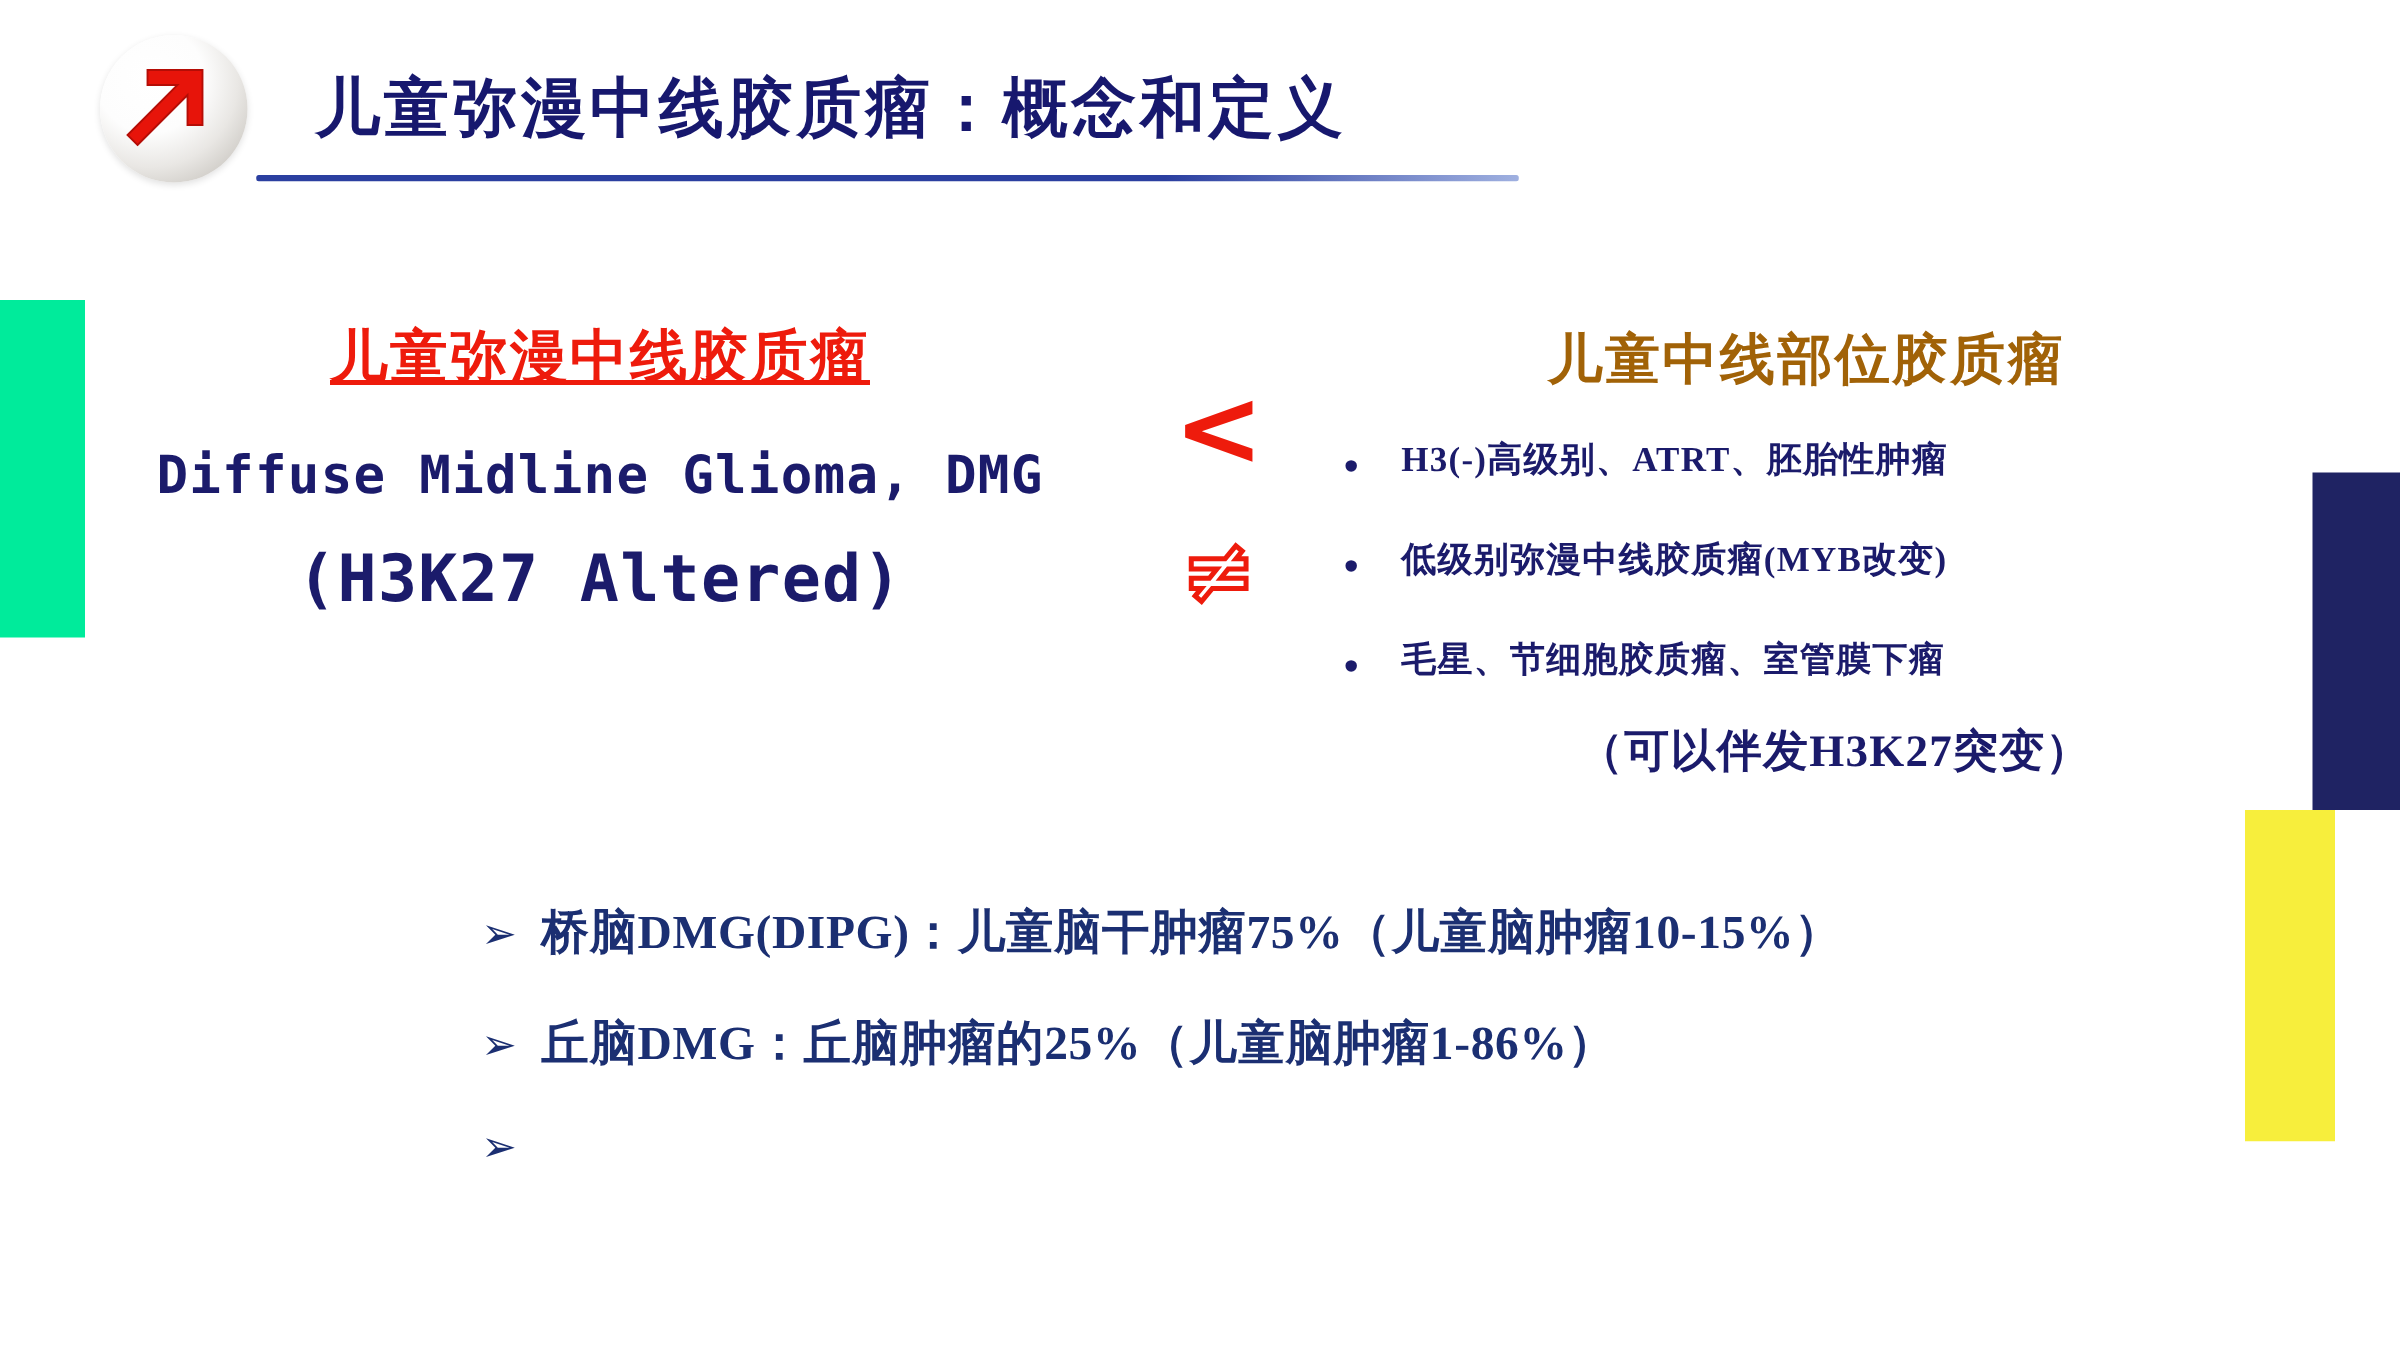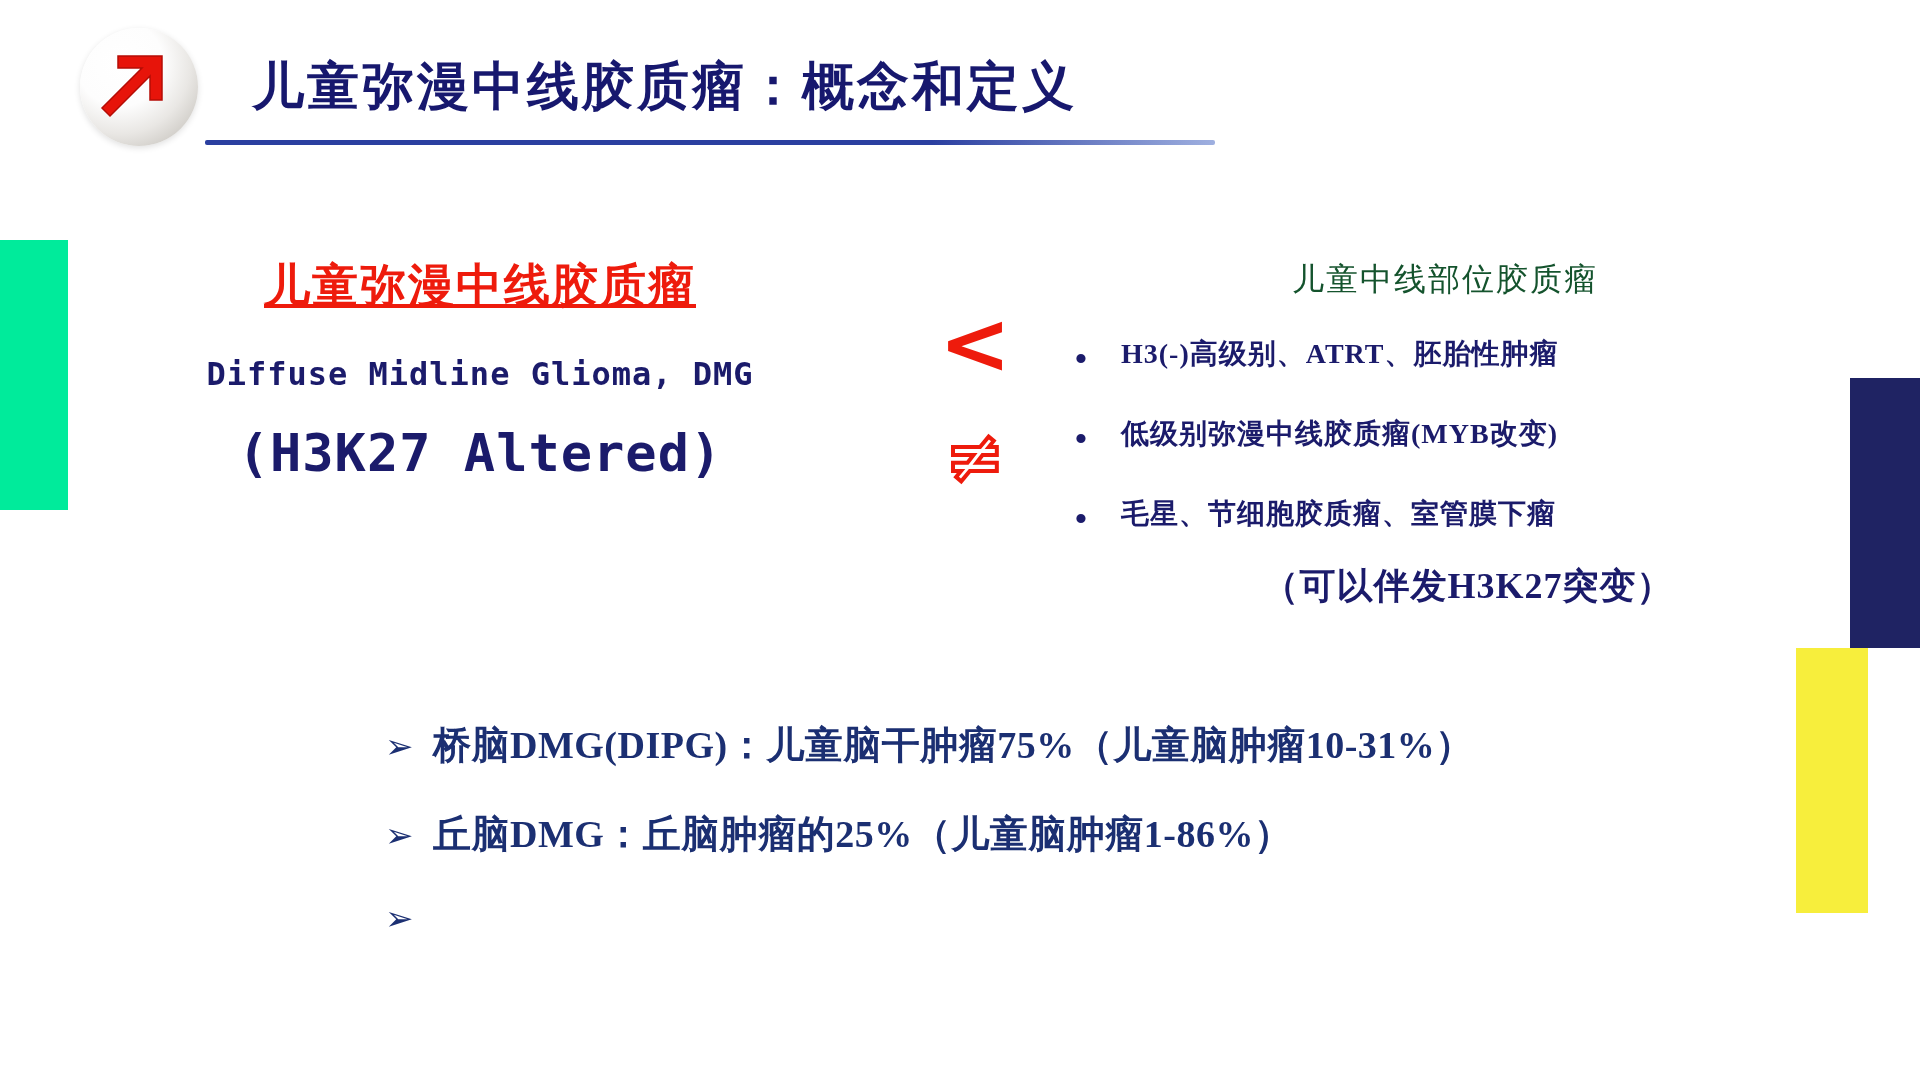--- a/index.html
+++ b/index.html
@@ -112,21 +112,21 @@
     white-space: nowrap;
     text-decoration: underline;
   }
   .mono-navy {
     font-family: "DejaVu Sans Mono", "Liberation Mono", monospace;
     color: #1b1b6b;
     font-weight: bold;
   }
   .line-dmg {
     margin-top: 42px;
-    font-size: 32px;
+    font-size: 42px;
     letter-spacing: 1px;
     white-space: nowrap;
   }
   .line-h3k27 {
     margin-top: 30px;
     font-size: 52px;
     letter-spacing: 1px;
     white-space: nowrap;
   }
 
@@ -159,23 +159,23 @@
   
   .col-right {
     position: absolute;
     left: 1075px;
     top: 258px;
     width: 740px;
   }
   .heading-red-right {
     text-align: center;
     font-family: "Liberation Serif", "DejaVu Serif", serif;
-    font-size: 32px;
-    font-weight: normal;
-    color: #14532d;
+    font-size: 44px;
+    font-weight: bold;
+    color: #a16207;
     letter-spacing: 2px;
     white-space: nowrap;
   }
   .bullets {
     margin-top: 34px;
     list-style: none;
     padding: 0;
     margin-left: 0;
   }
   .bullet-row {
@@ -284,21 +284,21 @@
         <span class="bullet-dot">•</span>
         <span class="bullet-text">毛星、节细胞胶质瘤、室管膜下瘤</span>
       </div>
       <div class="sub-note">（可以伴发H3K27突变）</div>
     </div>
   </div>
 
   <div class="bottom-list">
     <div class="bottom-row">
       <span class="bottom-marker">➢</span>
-      <span class="bottom-text">桥脑DMG(DIPG)：儿童脑干肿瘤75%（儿童脑肿瘤10-31%）</span>
+      <span class="bottom-text">桥脑DMG(DIPG)：儿童脑干肿瘤75%（儿童脑肿瘤10-15%）</span>
     </div>
     <div class="bottom-row">
       <span class="bottom-marker">➢</span>
       <span class="bottom-text">丘脑DMG：丘脑肿瘤的25%（儿童脑肿瘤1-86%）</span>
     </div>
     <div class="bottom-row">
       <span class="bottom-marker">➢</span>
     </div>
   </div>
 

